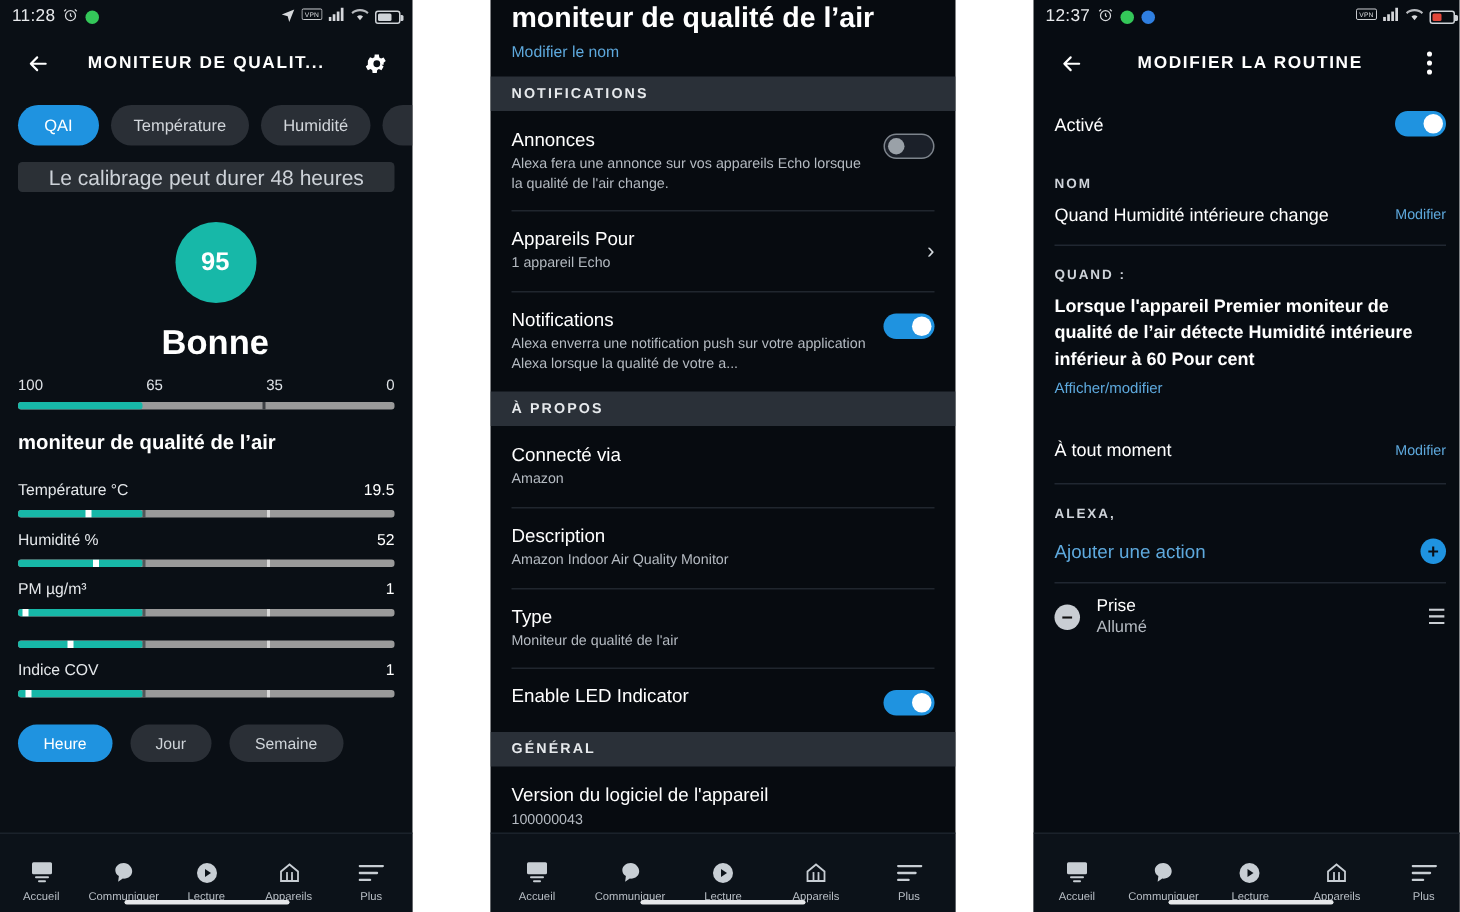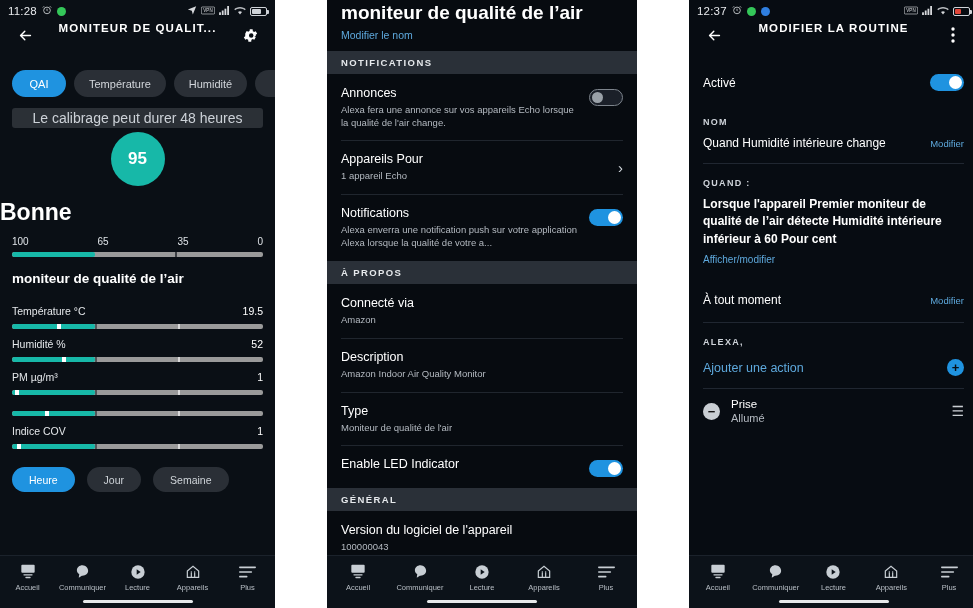--- a/index.html
+++ b/index.html
@@ -29,21 +29,21 @@
   .ico { display:inline-block; opacity:.92; }
   .battery {
     width: 17px; height: 9px; border: 1px solid #cfd3d8; border-radius: 2px;
     position: relative; display:inline-block;
   }
   .battery::after { content:''; position:absolute; right:-3px; top:2.5px; width:2px; height:4px; background:#cfd3d8; border-radius:0 1px 1px 0;}
   .battery i { position:absolute; left:1px; top:1px; bottom:1px; width:60%; background:#cfd3d8; display:block; border-radius:1px;}
   .battery.low i { background:#e2473a; width:38%; }
 
   
-  .appbar { height: 40px; display:flex; align-items:flex-start; padding: 0 12px; position: relative; }
+  .appbar { height: 40px; display:flex; align-items:center; padding: 0 12px; position: relative; }
   .appbar .title {
     position: absolute; left:0; right:0; text-align:center;
     font-size: 11.5px; font-weight: 700; letter-spacing: 1.1px; color: #ffffff;
   }
   .iconbtn { width: 26px; height: 26px; display:flex; align-items:center; justify-content:center; z-index:2; cursor:pointer; color:#fff; }
   .iconbtn.right { margin-left:auto; }
 
   
   .chips { display:flex; gap:8px; padding: 8px 12px 4px; overflow:hidden; }
   .chip {
@@ -54,21 +54,21 @@
   .chip.active { background:#1f93e0; color:#ffffff; }
   .chip.clipped { padding-right:4px; }
 
   .calib {
     margin: 7px 12px 0; height: 20px; background:#2b3036; border-radius:3px;
     display:flex; align-items:center; justify-content:center;
     font-size:14px; color:#cdd2d8;
   }
 
   
-  .scorewrap { text-align:left; padding-top:4px; }
+  .scorewrap { text-align:center; padding-top:20px;margin-left:12px; }
   .circle {
     width: 54px; height:54px; border-radius:50%; margin: 0 auto;
     display:flex; align-items:center; justify-content:center;
     font-size:17px; font-weight:700; color:#ffffff;
   }
   .scorelabel { font-size: 23px; font-weight:700; color:#ffffff; margin-top: 13px; }
 
   .scaleblock { padding: 10px 12px 0; }
   .scaleticks { display:flex; justify-content:space-between; font-size:10px; color:#dfe3e7; margin-bottom:5px; }
   .scalebar { position:relative; height:5px; background:#9a9a9a; border-radius:2px; overflow:hidden; }
@@ -95,21 +95,21 @@
     height: 25px; border-radius:13px; background:#2a2f36; color:#cfd4d9;
     font-size:10.5px; display:flex; align-items:center; justify-content:center;
     padding: 0 17px; cursor:pointer;
   }
   .pchip.active { background:#1f93e0; color:#fff; }
 
   
   .bottomnav {
     position:absolute; left:0; right:0; bottom:0; height:53px;
     background:#0c1219; border-top:1px solid #1b222b;
-    display:flex; align-items:flex-start; padding-top:7px;
+    display:flex; align-items:flex-start; padding-top:17px;
   }
   .navitem { flex:1; display:flex; flex-direction:column; align-items:center; gap:3px; cursor:pointer; }
   .navitem .nlabel { font-size:7.5px; color:#b9bfc6; }
   .navicon { height:17px; display:flex; align-items:center; justify-content:center; color:#c8ced4; }
   .homebar {
     position:absolute; bottom:5px; left:50%; transform:translateX(-50%);
     width:110px; height:3px; border-radius:2px; background:#e6e8ea;
   }
 
   

